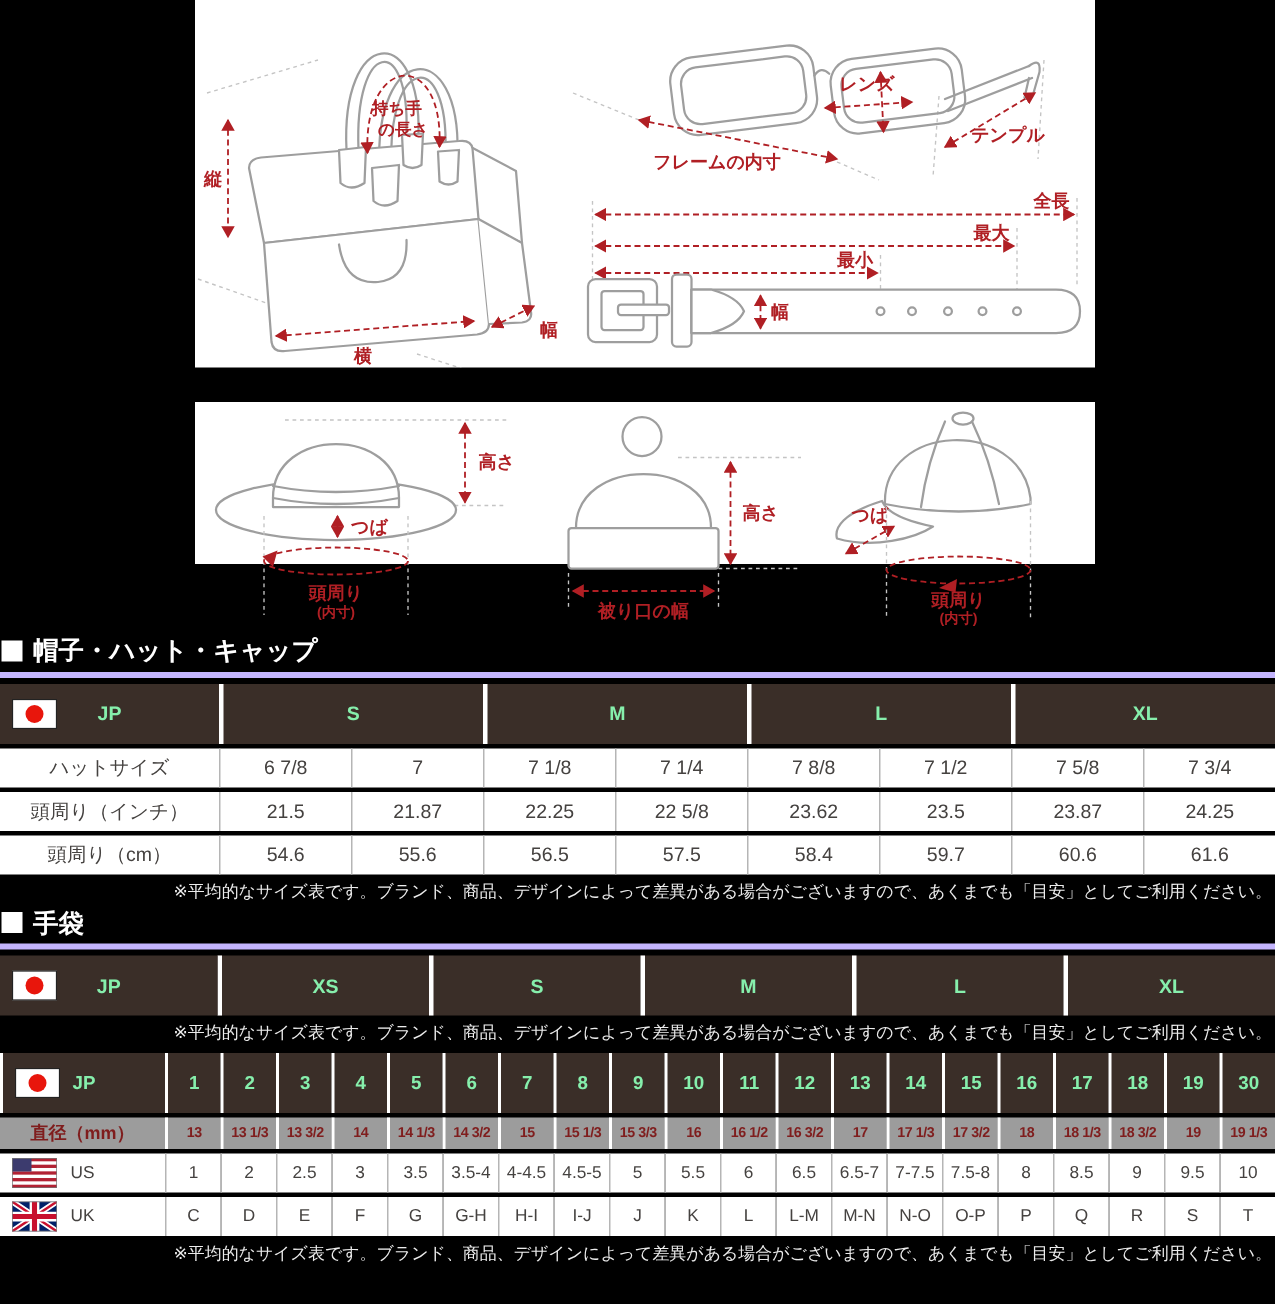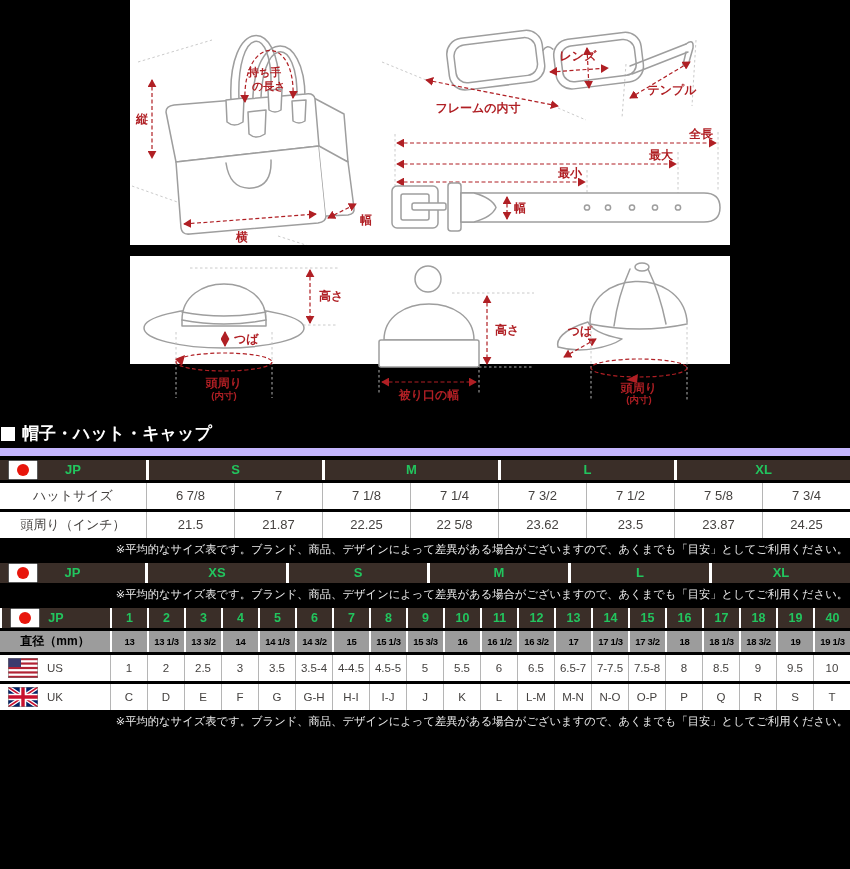--- a/index.html
+++ b/index.html
@@ -1,39 +1,39 @@
 <!DOCTYPE html>
 <html><head>
 <meta charset="utf-8">
 <style>
   html,body{margin:0;padding:0}
   body{position:relative;width:850px;height:869px;background:#000;overflow:hidden;
        font-family:"Liberation Sans","DejaVu Sans",sans-serif}
   .panel{position:absolute;left:130px;width:600px;background:#fff}
   #panel-accessories{top:0;height:245px}
-  #panel-hats{top:256px;height:108px}
+  #panel-hats{top:268px;height:108px}
   #content{position:absolute;top:423px;left:0;width:850px}
 
   .sec-title{display:flex;align-items:center;gap:7px;color:#fff;font-size:17px;font-weight:bold;
-             border-bottom:8px solid #c4b5fd;padding:1px 0 4px 1px;margin:0 0 1px 0;line-height:1.15}
+             border-bottom:4px solid #c4b5fd;padding:1px 0 4px 1px;margin:0 0 1px 0;line-height:1.15}
   .sq{width:14px;height:14px;background:#fff;flex:0 0 auto}
 
   table{border-collapse:separate;border-spacing:0 3px;table-layout:fixed;width:850px}
   th,td{padding:0;text-align:center;vertical-align:middle;white-space:nowrap;overflow:hidden}
-  .hdr th{background:#3a2e28;color:#22c55e;font-size:13px;font-weight:bold;height:20px;border-left:3px solid #fff}
+  .hdr th{background:#3a2e28;color:#86efac;font-size:13px;font-weight:bold;height:40px;border-left:3px solid #fff}
   .hdr th.region{border-left:none}
   td{background:#fff;color:#454240;font-size:13px;height:26px;border-left:1px solid #b5b5b5}
   td:first-child{border-left:none}
   .region{position:relative}
   .flagbox{position:absolute;left:8px;top:50%;transform:translateY(-50%);width:30px;height:20px;display:block}
   td.flagcell{position:relative}
 
   .rings .hdr th{border-left:2px solid #fff;font-size:12.5px}
   .rings td{font-size:11.5px}
-  tr.mmrow td{background:#9c9c9c;color:#000000;font-size:9.5px;font-weight:bold;height:21px;
+  tr.mmrow td{background:#9c9c9c;color:#7f1d1d;font-size:9.5px;font-weight:bold;height:21px;
               border-left:2px solid #fff;letter-spacing:-0.3px}
   tr.mmrow td:first-child{border-left:none;font-size:12px;letter-spacing:0}
 
   .disc{color:#ececec;font-size:11.3px;text-align:right;padding:1px 2px 3px 0;margin:0}
 
   svg text{font-family:inherit}
   .ln{fill:none;stroke:#9e9e9e;stroke-width:1.5;stroke-linecap:round;stroke-linejoin:round}
   .lnf{fill:#fff;stroke:#9e9e9e;stroke-width:1.5;stroke-linejoin:round}
   .ra{fill:none;stroke:#b01f24;stroke-width:1.2;stroke-dasharray:4 2.5}
   .gd{fill:none;stroke:#c4c4c4;stroke-width:0.9;stroke-dasharray:2.5 2.5}
@@ -222,40 +222,55 @@
       <th colspan="2">M</th>
       <th colspan="2">L</th>
       <th colspan="2">XL</th>
     </tr>
     <tr>
       <td>ハットサイズ</td>
       <td>6 7/8</td>
       <td>7</td>
       <td>7 1/8</td>
       <td>7 1/4</td>
-      <td>7 3/2</td>
+      <td>7 8/8</td>
       <td>7 1/2</td>
       <td>7 5/8</td>
       <td>7 3/4</td>
     </tr>
     <tr>
       <td>頭周り（インチ）</td>
       <td>21.5</td>
       <td>21.87</td>
       <td>22.25</td>
       <td>22 5/8</td>
       <td>23.62</td>
       <td>23.5</td>
       <td>23.87</td>
       <td>24.25</td>
     </tr>
+    <tr>
+      <td>頭周り（cm）</td>
+      <td>54.6</td>
+      <td>55.6</td>
+      <td>56.5</td>
+      <td>57.5</td>
+      <td>58.4</td>
+      <td>59.7</td>
+      <td>60.6</td>
+      <td>61.6</td>
+    </tr>
   </tbody>
     </table>
   <p class="disc">※平均的なサイズ表です。ブランド、商品、デザインによって差異がある場合がございますので、あくまでも「目安」としてご利用ください。</p>
 
+  <div class="sec-title">
+    <span class="sq"></span>
+    <span>手袋</span>
+  </div>
   <table class="t2">
     <colgroup>
       <col style="width:145px">
       <col style="width:141px">
         <col style="width:141px">
         <col style="width:141px">
         <col style="width:141px">
         <col style="width:141px">
     </colgroup>
     <tbody>
@@ -322,21 +337,21 @@
       <th>10</th>
       <th>11</th>
       <th>12</th>
       <th>13</th>
       <th>14</th>
       <th>15</th>
       <th>16</th>
       <th>17</th>
       <th>18</th>
       <th>19</th>
-      <th>40</th>
+      <th>30</th>
     </tr>
     <tr class="mmrow">
       <td>直径（mm）</td>
       <td>13</td>
       <td>13 1/3</td>
       <td>13 3/2</td>
       <td>14</td>
       <td>14 1/3</td>
       <td>14 3/2</td>
       <td>15</td>

